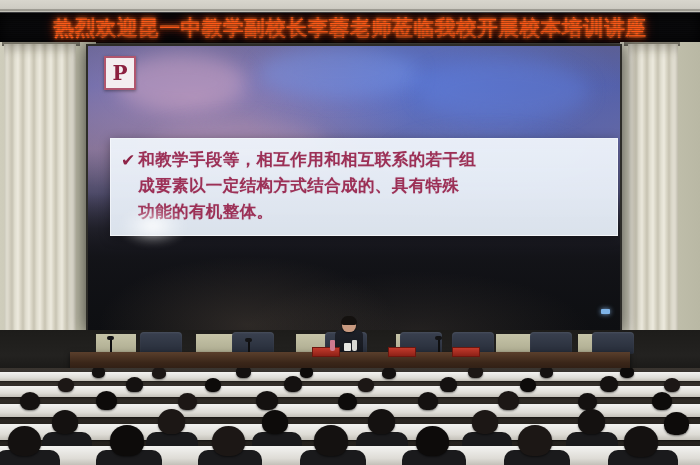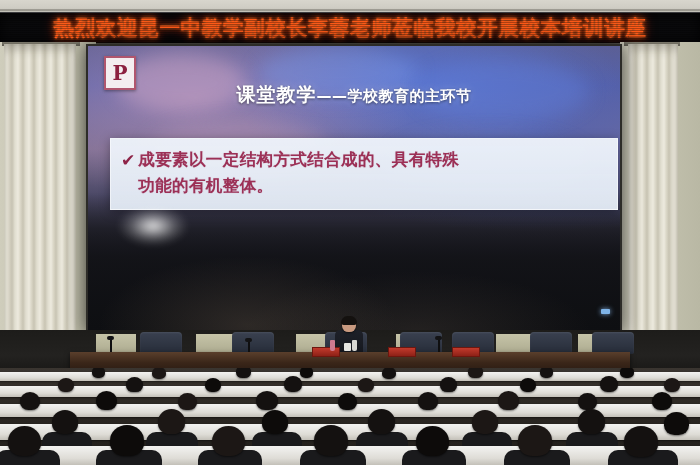--- a/index.html
+++ b/index.html
@@ -372,28 +372,26 @@
       <div class="cloud c2"></div>
       <div class="cloud c3"></div>
       <div class="cloud c4"></div>
       <div class="cloud c5"></div>
       <div class="mountain"></div>
 
       <div class="ppt-logo">
         <span>P</span>
       </div>
 
-      <div class="slide-title">
-        <span>课堂教学</span><span class="sub">——</span><span class="sub">学校教育的主环节</span>
-      </div>
 
       <div class="content-box">
         <div class="bullet-row">
           <span class="check-mark">✔</span>
           <div>
+            <div class="body-text">和教学手段等，相互作用和相互联系的若干组</div>
             <div class="body-text">成要素以一定结构方式结合成的、具有特殊</div>
             <div class="body-text">功能的有机整体。</div>
           </div>
         </div>
       </div>
 
       <div class="screen-led"></div>
     </div>
   </div>
   <div class="glare"></div>

